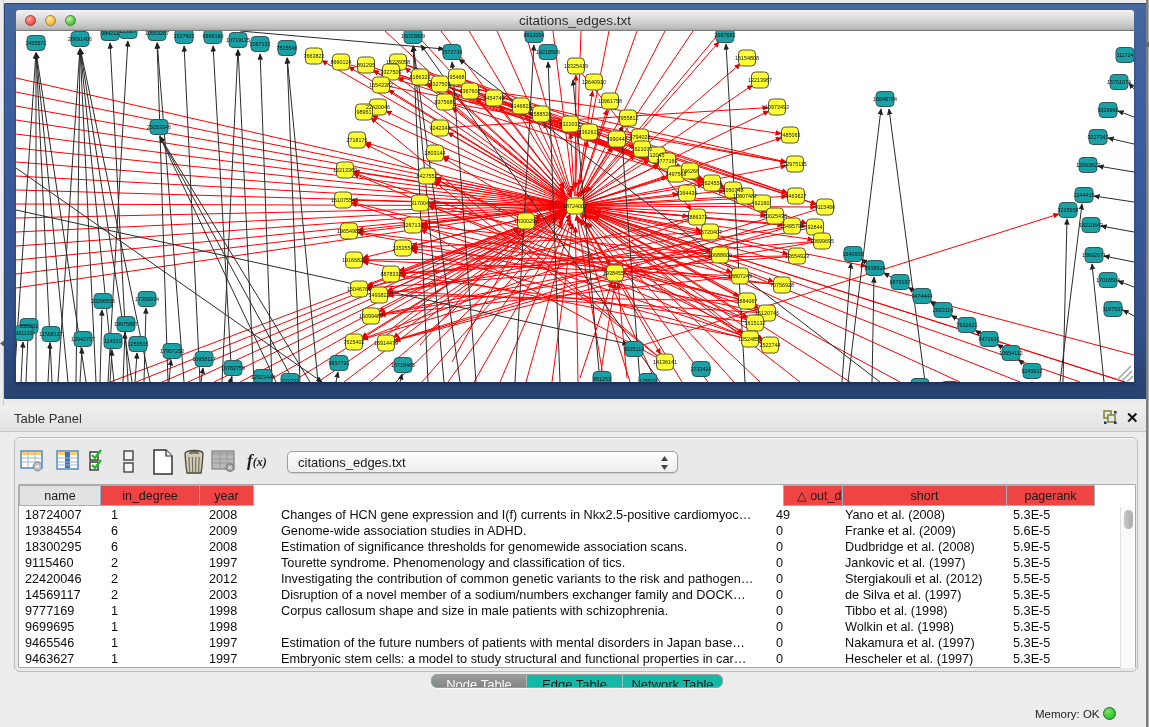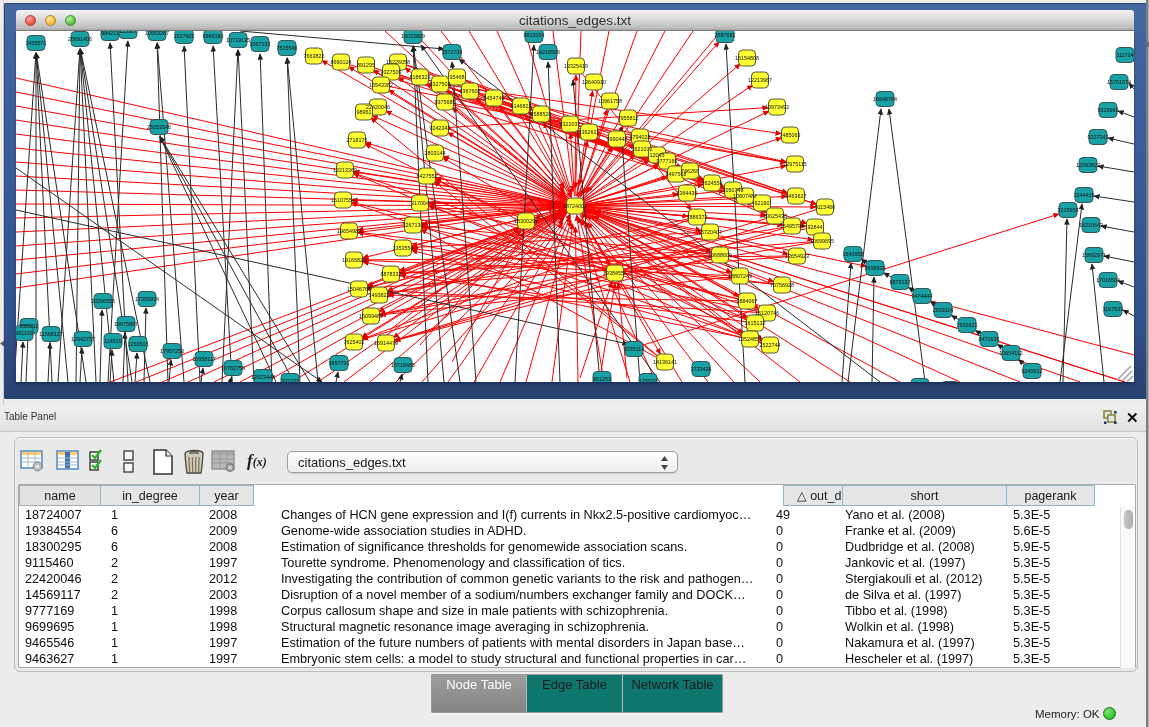--- a/index.html
+++ b/index.html
@@ -15,46 +15,46 @@
   border-bottom:1px solid #7d7d7d;border-radius:3px 3px 0 0}
 #titlebar .tl{position:absolute;top:5px;width:11px;height:11px;border-radius:50%}
 #tl1{left:9px;background:radial-gradient(circle at 35% 30%,#ffb0ac,#f25648 60%,#c93a30);border:.5px solid #ae3a33}
 #tl2{left:29px;background:radial-gradient(circle at 35% 30%,#ffe9b0,#f7bd3e 60%,#d99c27);border:.5px solid #b38123}
 #tl3{left:49px;background:radial-gradient(circle at 35% 30%,#c6f3b2,#59c93f 60%,#3da32c);border:.5px solid #3f8c2f}
 #title{position:absolute;left:0;right:0;top:3px;text-align:center;font-size:13.5px;color:#2e2e2e}
 #canvas{position:absolute;left:11px;top:27px;width:1118px;height:351px;background:#fff;overflow:hidden;box-shadow:0 2px 3px rgba(0,0,20,.35)}
 
 #tpbar{position:absolute;left:0;top:405px;width:1146px;height:27px;
   background:linear-gradient(#efefef,#e2e2e2);border-bottom:1px solid #c6c6c6}
-#tpbar .lbl{position:absolute;left:4px;top:6px;font-size:10px;color:#333}
+#tpbar .lbl{position:absolute;left:14px;top:6px;font-size:13px;color:#333}
 #tpfloat{position:absolute;left:1103px;top:5px}
 #tpx{position:absolute;left:1126px;top:4px;font-size:15px;font-weight:bold;color:#111}
 #panel{position:absolute;left:14px;top:437px;width:1124px;height:235px;
   background:#e9e9e9;border:1px solid #bdbdbd;border-radius:6px;
   box-shadow:inset 0 1px 0 #fafafa}
 .tbi{position:absolute;top:449px}
 #combo{position:absolute;left:287px;top:451px;width:391px;height:22px;
   background:linear-gradient(#ffffff,#ededed);border:1px solid #9f9f9f;border-radius:5px;
   box-shadow:0 1px 1px rgba(0,0,0,.12)}
 #combo .t{position:absolute;left:10px;top:3px;font-size:13px;color:#1a1a1a}
 #combo svg{position:absolute;right:7px;top:3px}
 
 #tablebox{position:absolute;left:18px;top:484px;width:1118px;height:184px;background:#fff;
   border:1px solid #a9a9a9;border-radius:1px}
-.hc{position:absolute;top:0;height:21px;background:#e5e5e5;border:1px solid #8fb6ca;
+.hc{position:absolute;top:0;height:21px;background:#ef4444;border:1px solid #8fb6ca;
   font-size:12.5px;color:#1a1a1a;text-align:center;line-height:20px}
 .hc.gray{background:#e2e2e2;border-color:#adadad}
 .row{position:absolute;left:0;width:1095px;height:16px;font-size:12.7px;color:#0d0d0d;white-space:nowrap}
 .row span{position:absolute;top:0}
 .c1{left:6px}.c2{left:92px}.c3{left:190px}.c4{left:262px}.c5{left:757px}.c6{left:826px;width:162px;text-align:left}.c7{left:994px}
 #vsb{position:absolute;left:1101px;top:22px;width:15px;height:161px;background:#fafafa;border-left:1px solid #e0e0e0}
 #vsb .th{position:absolute;left:3px;top:3px;width:9px;height:19px;background:linear-gradient(90deg,#c6c6c6,#adadad);border-radius:5px}
 
-#seg{position:absolute;left:431px;top:674px;height:39px;display:flex;
-  border:1px solid #9b9b9b;border-radius:1px;overflow:hidden;background:#0f766e;
+#seg{position:absolute;left:431px;top:674px;height:14px;display:flex;
+  border:1px solid #9b9b9b;border-radius:6px;overflow:hidden;background:#14b8a6;
   box-shadow:0 1px 0 rgba(255,255,255,.7)}
 #seg div{font-size:13px;line-height:20px;width:95px;text-align:center;color:#1a1a1a;border-right:1px solid #b9b9b9}
 #seg div:nth-child(2){width:96px}
 #seg div:last-child{width:99px}
 #seg div:last-child{border-right:none}
 #seg .on{background:linear-gradient(#9d9d9d,#848484);color:#fdfdfd}
 
 #mem{position:absolute;left:1035px;top:708px;font-size:11.5px;color:#222}
 #memdot{position:absolute;left:1103px;top:707px;width:13px;height:13px;border-radius:50%;
   background:radial-gradient(circle at 35% 30%,#7fe06a,#2fc62f 70%);border:1.5px solid #1d661d}
@@ -808,21 +808,20 @@
       <span class="c3">1998</span>
       <span class="c4">Corpus callosum shape and size in male patients with schizophrenia.</span>
       <span class="c5">0</span>
       <span class="c6">Tibbo et al. (1998)</span>
       <span class="c7">5.3E-5</span>
     </div>
     <div class="row" style="top:135px">
       <span class="c1">9699695</span>
       <span class="c2">1</span>
       <span class="c3">1998</span>
-      <span class="c4">Structural magnetic resonance image averaging in schizophrenia.</span>
       <span class="c5">0</span>
       <span class="c6">Wolkin et al. (1998)</span>
       <span class="c7">5.3E-5</span>
     </div>
     <div class="row" style="top:151px">
       <span class="c1">9465546</span>
       <span class="c2">1</span>
       <span class="c3">1997</span>
       <span class="c4">Estimation of the future numbers of patients with mental disorders in Japan base…</span>
       <span class="c5">0</span>

